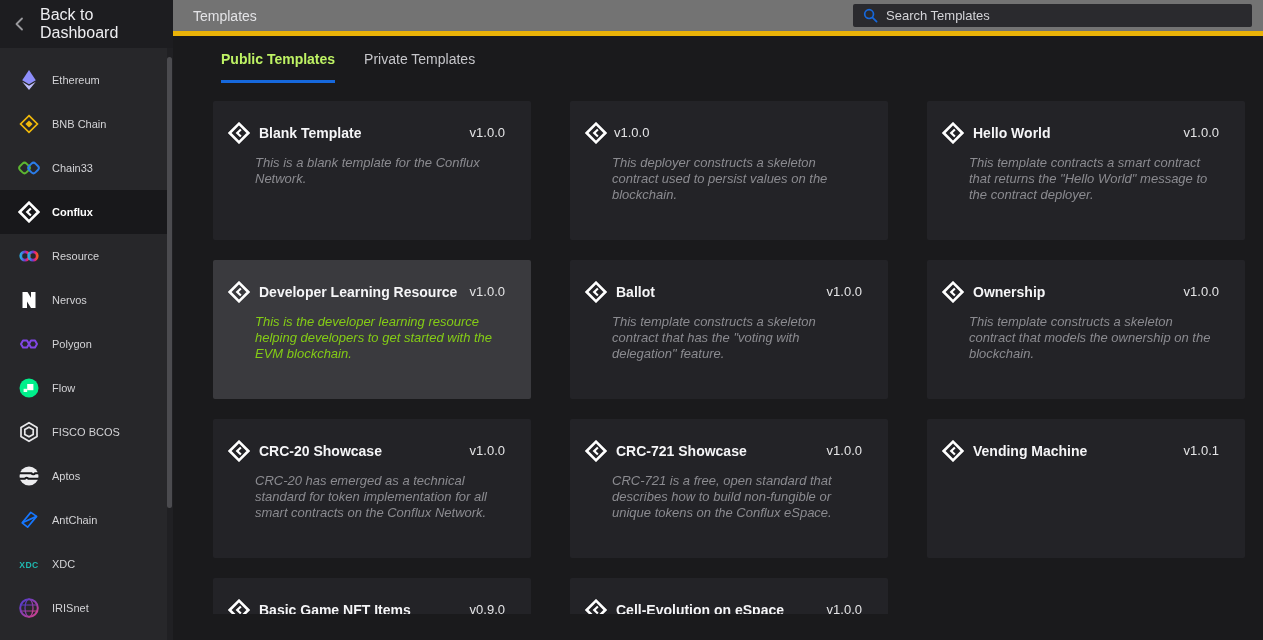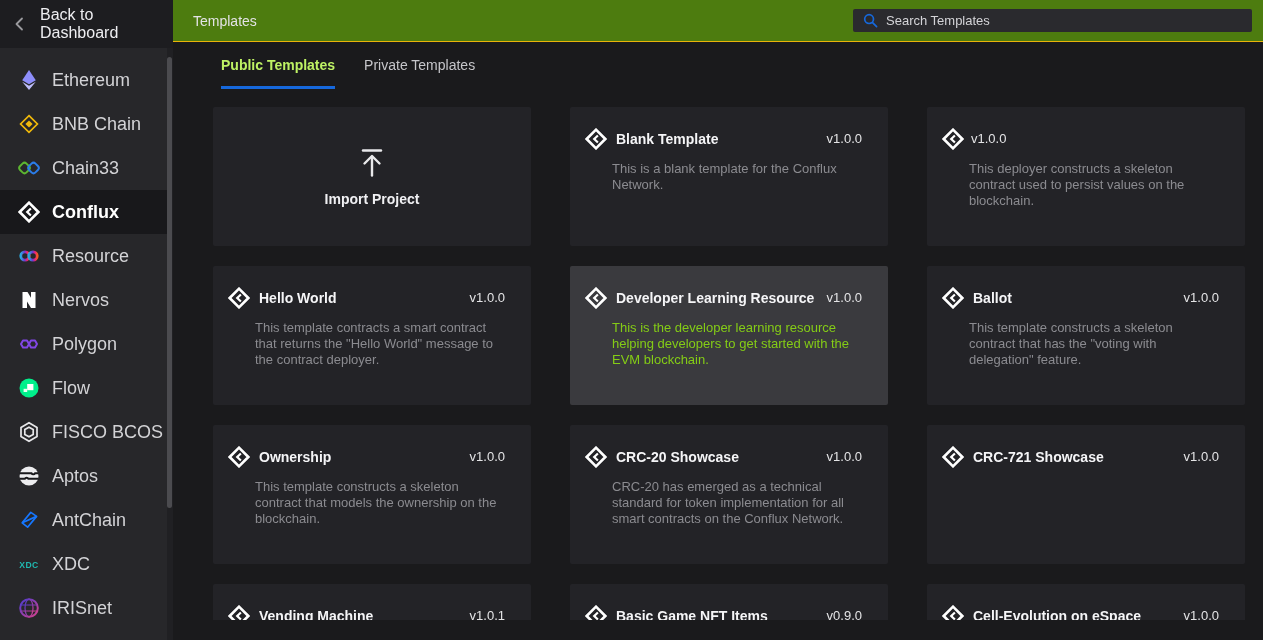--- a/index.html
+++ b/index.html
@@ -24,36 +24,36 @@
     display:flex; align-items:center; padding-left:12px; gap:12px;
     cursor:pointer;
   }
   .back-label { font-size:16px; color:#eeeef1; }
   .side-list { padding-top:10px; width:167px; }
   .side-item {
     height:44px; display:flex; align-items:center;
     padding-left:18px; gap:12px; cursor:pointer;
   }
   .side-item .icon { width:22px; height:22px; }
-  .side-label { font-size:18px; color:#d3d3d6; white-space:nowrap;text-align:right; }
+  .side-label { font-size:11px; color:#d3d3d6; white-space:nowrap;text-align:right; }
   .side-item.active { background:var(--active-item-bg,#18181b); }
   .side-item.active .side-label { color:#ffffff; font-weight:bold; }
   .scroll-track {
     position:absolute; right:0; top:48px; bottom:0; width:6px;
     background:#202023;
   }
   .scroll-thumb {
     position:absolute; left:0; top:9px; width:5px; height:451px;
     background:#4b4b4f; border-radius:3px;
   }
 
   
   .main { position:absolute; left:173px; top:0; width:1090px; height:640px; background:var(--content-bg,#1a1a1c); }
   .topbar {
-    height:42px; background:#4d7c0f; border-bottom:1px solid #eab308;
+    height:36px; background:#737373; border-bottom:5px solid #eab308;
     display:flex; align-items:center; justify-content:space-between;
     padding:0 11px 0 20px;
   }
   .page-title { font-size:14px; color:#e3e3e6; }
   .search-box {
     width:399px; height:23px; background:#2a2a2e; border-radius:2px;
     display:flex; align-items:center; padding:0 8px 0 10px; gap:8px;
   }
   .search-box input {
     flex:1; background:transparent; border:none; outline:none;
@@ -76,21 +76,21 @@
     display:grid; grid-template-columns:repeat(3,318px);
     column-gap:39px; row-gap:20px; grid-auto-rows:139px;
   }
   .card { background:var(--card-bg,#232327); border-radius:2px; cursor:pointer; overflow:hidden; }
   .card.highlighted { background:var(--card-hover-bg,#3a3a3e); }
   .card-head { display:flex; align-items:center; padding:20px 26px 0 14px; gap:7px; }
   .card-head .icon { width:23px; height:23px; }
   .card-title { flex:1; font-size:14px; font-weight:bold; color:#f5f5f7; margin-left:2px; }
   .card-version { font-size:13px; color:#e4e4e6; }
   .card-desc {
-    margin:11px 26px 0 42px; font-size:13px; line-height:16px; color:#8b8b90;
+    margin:11px 26px 0 42px; font-size:13px; line-height:16px; color:#8b8b90;font-style:italic;
   }
   .card.highlighted .card-desc { color:#84cc16; }
   .card.import {
     display:flex; flex-direction:column; align-items:center; justify-content:center; gap:11px;
   }
   .card.import .icon { width:34px; height:34px; }
   .import-label { font-size:14px; font-weight:bold; color:#f0f0f3; }
 </style>
 </head>
 <body>
@@ -257,30 +257,20 @@
     </div>
   </div>
 
   <div class="tabs" id="tabs">
       <div class="tab active">Public Templates</div>
       <div class="tab">Private Templates</div>
     </div>
 
   <div class="cards-viewport">
     <div class="cards-grid" id="cards">
-        <div class="card import">
-          <span class="icon">
-            <svg width="34" height="34" viewBox="0 0 34 34" fill="none" stroke="#e9e9eb" stroke-width="2.4" stroke-linecap="round" stroke-linejoin="round">
-              <path d="M8 4.5 H26"></path>
-              <path d="M17 29.5 V11"></path>
-              <path d="M9.5 17.5 L17 10 L24.5 17.5"></path>
-            </svg>
-          </span>
-          <div class="import-label">Import Project</div>
-        </div>
         <div class="card">
           <div class="card-head">
             <span class="icon">
               <svg width="22" height="22" viewBox="0 0 22 22" fill="none" stroke="#ffffff">
                 <path d="M11 1.7 L20.3 11 L11 20.3 L1.7 11 Z" stroke-width="2.6"></path>
                 <path d="M12.9 7.5 L9.2 11 L12.9 14.5" stroke-width="2.2"></path>
               </svg>
             </span>
             <span class="card-title">Blank Template</span>
             <span class="card-version">v1.0.0</span>
@@ -368,20 +358,21 @@
           <div class="card-head">
             <span class="icon">
               <svg width="22" height="22" viewBox="0 0 22 22" fill="none" stroke="#ffffff">
                 <path d="M11 1.7 L20.3 11 L11 20.3 L1.7 11 Z" stroke-width="2.6"></path>
                 <path d="M12.9 7.5 L9.2 11 L12.9 14.5" stroke-width="2.2"></path>
               </svg>
             </span>
             <span class="card-title">CRC-721 Showcase</span>
             <span class="card-version">v1.0.0</span>
           </div>
+          <div class="card-desc">CRC-721 is a free, open standard that describes how to build non-fungible or unique tokens on the Conflux eSpace.</div>
         </div>
         <div class="card">
           <div class="card-head">
             <span class="icon">
               <svg width="22" height="22" viewBox="0 0 22 22" fill="none" stroke="#ffffff">
                 <path d="M11 1.7 L20.3 11 L11 20.3 L1.7 11 Z" stroke-width="2.6"></path>
                 <path d="M12.9 7.5 L9.2 11 L12.9 14.5" stroke-width="2.2"></path>
               </svg>
             </span>
             <span class="card-title">Vending Machine</span>

